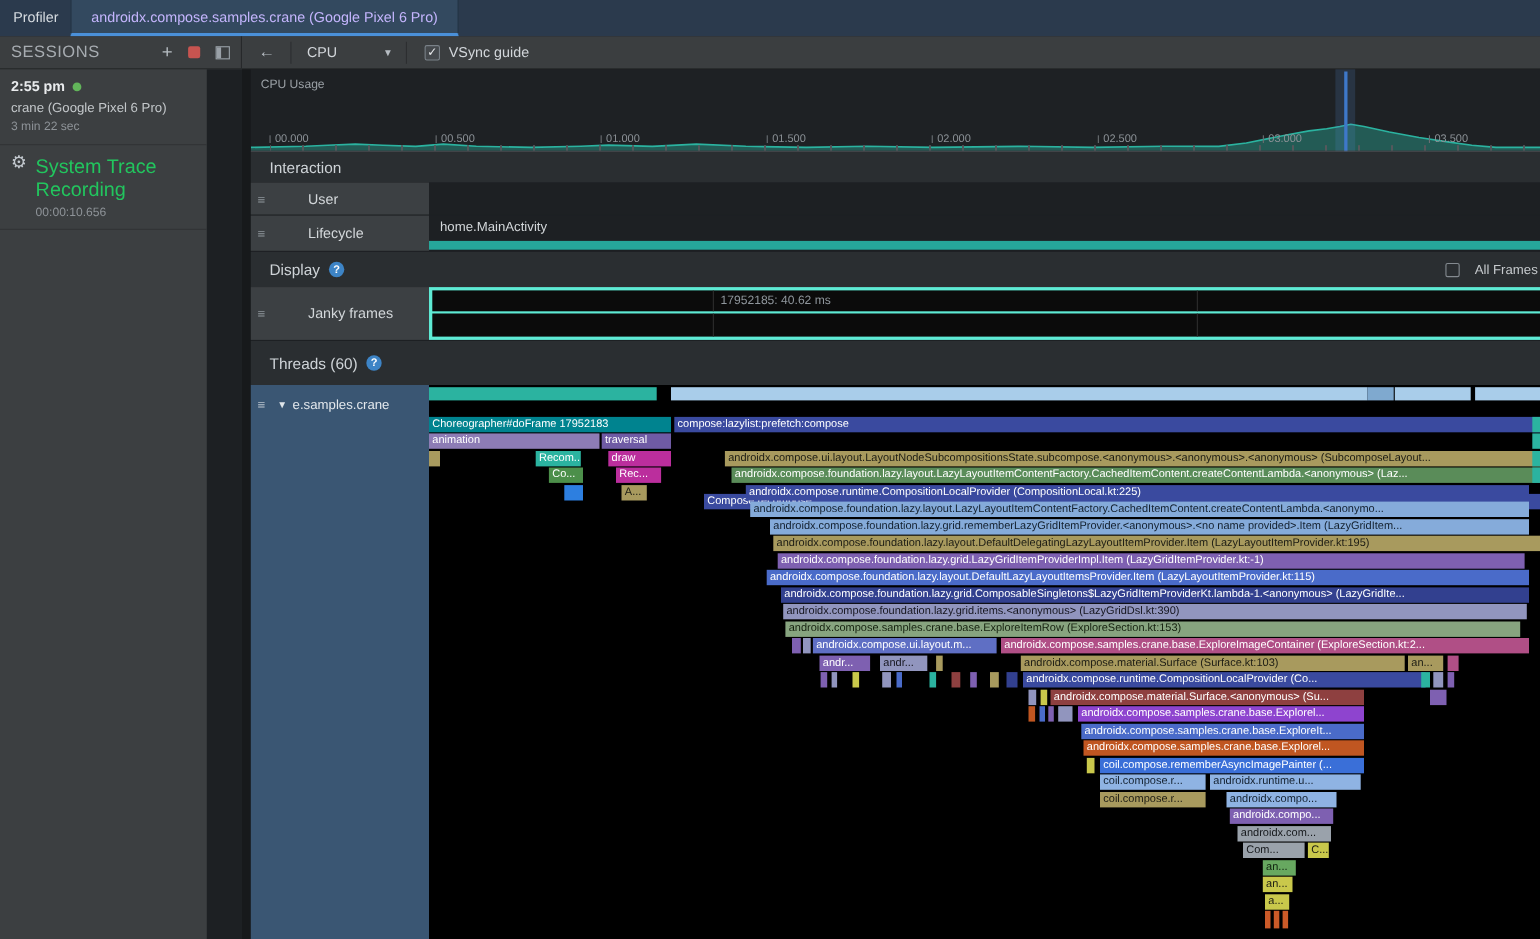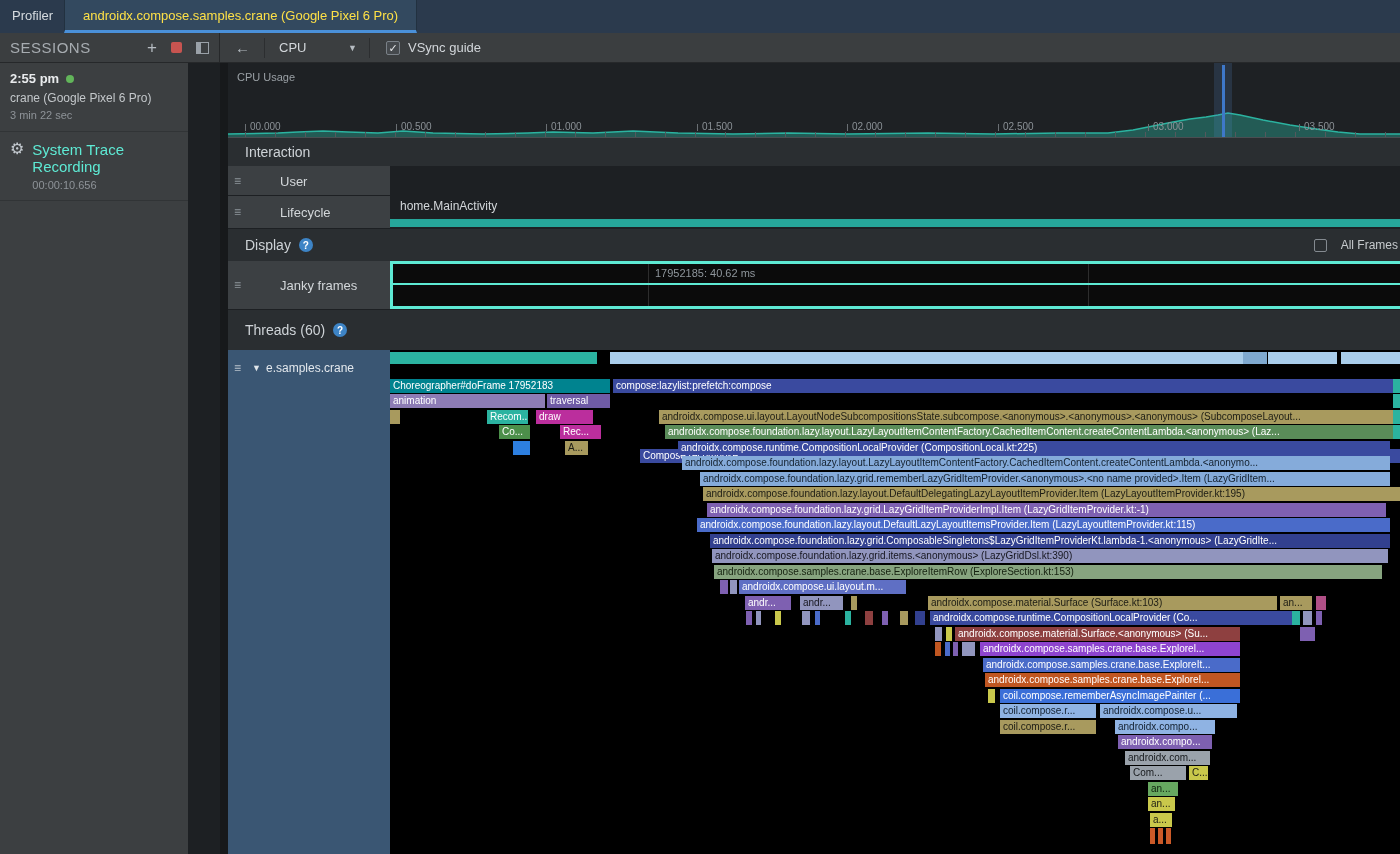--- a/index.html
+++ b/index.html
@@ -4,21 +4,21 @@
 <style>
   * { margin:0; padding:0; box-sizing:border-box; }
   body { background:#141618; font-family:"Liberation Sans", sans-serif; }
   .screen { position:relative; width:1400px; height:854px; background:#1d2023; overflow:hidden; }
 
   
   .topbar { position:absolute; left:0; top:0; width:1400px; height:33px; background:#2b3a4d; }
   .app-title { position:absolute; left:12px; top:8px; color:#d6dbe0; font-size:13px; }
   .tab { position:absolute; left:64px; top:0; height:33px; padding:0 18px; display:flex; align-items:center;
          background:#33495f; border-bottom:3px solid #4a90d9; border-left:1px solid #223140; border-right:1px solid #223140; }
-  .tab span { color:#fde047; font-size:13px; white-space:nowrap; }
+  .tab span { color:#c4b5fd; font-size:13px; white-space:nowrap; }
 
   
   .toolbar { position:absolute; top:33px; left:0; width:1400px; height:30px; background:#3b3e40; border-bottom:1px solid #26282a; }
   .toolbar-left { position:absolute; left:0; top:0; width:220px; height:29px; display:flex; align-items:center; border-right:1px solid #26282a; }
   .sessions-label { color:#a7acb1; font-size:15px; letter-spacing:.5px; margin-left:10px; flex:1; }
   .icon-plus { color:#b6bcc2; font-size:17px; line-height:1; margin-right:14px; }
   .icon-stop { width:11px; height:11px; background:#c75450; border-radius:2px; margin-right:14px; }
   .icon-panel { width:13px; height:12px; border:1px solid #9aa1a8; margin-right:10px; position:relative; }
   .icon-panel::before { content:""; position:absolute; left:0; top:0; bottom:0; width:4px; background:#9aa1a8; }
   .toolbar-main { position:absolute; left:221px; top:0; height:29px; display:flex; align-items:center; }
@@ -33,21 +33,21 @@
   
   .sessions-panel { position:absolute; left:0; top:63px; width:188px; height:791px; background:#3c3f41; }
   .v-sep { position:absolute; left:220px; top:63px; width:8px; height:791px; background:#17191b; }
   .session-card { padding:8px 10px 10px; border-bottom:1px solid #313436; }
   .session-time { color:#e9ebed; font-size:13px; font-weight:bold; }
   .green-dot { display:inline-block; width:8px; height:8px; border-radius:50%; background:#62b55a; margin-left:7px; }
   .session-device { color:#c3c7ca; font-size:12px; margin-top:5px; }
   .session-duration { color:#8e9398; font-size:11px; margin-top:4px; }
   .recording-item { display:flex; align-items:flex-start; padding:9px 8px; border-bottom:1px solid #313436; }
   .gear { color:#c3c9cf; font-size:16px; margin:0 8px 0 2px; line-height:1; }
-  .rec-title { color:#5eead4; font-size:15px; }
+  .rec-title { color:#22c55e; font-size:18px; }
   .rec-time { color:#8e9398; font-size:11px; margin-top:4px; }
 
   
   .main { position:absolute; left:228px; top:63px; width:1172px; height:791px; background:#1d2023; }
 
   .cpu-chart { position:absolute; left:0; top:0; width:1172px; height:75px; background:#1e2124; }
   .cpu-label { position:absolute; left:9px; top:8px; color:#9aa0a5; font-size:11px; z-index:3; }
   #sparkline { position:absolute; left:0; top:0; width:1172px; height:75px; }
   .spike-band { position:absolute; left:986px; top:0; width:18px; height:75px; background:rgba(90,140,210,.18); }
   .spike-line { position:absolute; left:994px; top:2px; width:3px; height:73px; background:#3e78c9; }
@@ -234,41 +234,42 @@
           </div>
       <div class="seg lbl" style="left: 0px; top: 29px; width: 220px; height: 14px; background: rgb(0, 131, 143); color: rgb(255, 255, 255);">Choreographer#doFrame 17952183</div>
           <div class="seg lbl" style="left: 223px; top: 29px; width: 787px; height: 14px; background: rgb(58, 74, 159); color: rgb(255, 255, 255);">compose:lazylist:prefetch:compose</div>
           <div class="seg" style="left: 1003px; top: 29px; width: 7px; height: 14px; background: rgb(43, 179, 160); color: rgb(255, 255, 255);"></div>
           <div class="seg lbl" style="left: 0px; top: 44px; width: 155px; height: 14px; background: rgb(141, 124, 181); color: rgb(255, 255, 255);">animation</div>
           <div class="seg lbl" style="left: 157px; top: 44px; width: 63px; height: 14px; background: rgb(111, 91, 165); color: rgb(255, 255, 255);">traversal</div>
           <div class="seg lbl" style="left: 250px; top: 59px; width: 760px; height: 14px; background: rgb(58, 74, 159); color: rgb(255, 255, 255); margin-top: 40px;">Compose:recompose</div>
           <div class="seg" style="left: 1003px; top: 44px; width: 7px; height: 14px; background: rgb(43, 179, 160); color: rgb(255, 255, 255);"></div>
           <div class="seg" style="left: 0px; top: 60px; width: 10px; height: 14px; background: rgb(168, 154, 94); color: rgb(255, 255, 255);"></div>
           <div class="seg lbl" style="left: 97px; top: 60px; width: 41px; height: 14px; background: rgb(43, 179, 160); color: rgb(255, 255, 255); text-align: right;">Recom...</div>
-          <div class="seg lbl" style="left: 146px; top: 60px; width: 57px; height: 14px; background: rgb(187, 46, 157); color: rgb(255, 255, 255);">draw</div>
+          <div class="seg lbl" style="left: 163px; top: 60px; width: 57px; height: 14px; background: rgb(187, 46, 157); color: rgb(255, 255, 255);">draw</div>
           <div class="seg lbl" style="left: 269px; top: 60px; width: 741px; height: 14px; background: rgb(168, 154, 94); color: rgb(28, 28, 20);">androidx.compose.ui.layout.LayoutNodeSubcompositionsState.subcompose.&lt;anonymous&gt;.&lt;anonymous&gt;.&lt;anonymous&gt; (SubcomposeLayout...</div>
           <div class="seg" style="left: 1003px; top: 60px; width: 7px; height: 14px; background: rgb(43, 179, 160); color: rgb(255, 255, 255);"></div>
           <div class="seg lbl" style="left: 109px; top: 75px; width: 31px; height: 14px; background: rgb(76, 143, 74); color: rgb(255, 255, 255);">Co...</div>
           <div class="seg lbl" style="left: 170px; top: 75px; width: 41px; height: 14px; background: rgb(187, 46, 157); color: rgb(255, 255, 255);">Rec...</div>
           <div class="seg lbl" style="left: 275px; top: 75px; width: 735px; height: 14px; background: rgb(90, 140, 89); color: rgb(255, 255, 255);">androidx.compose.foundation.lazy.layout.LazyLayoutItemContentFactory.CachedItemContent.createContentLambda.&lt;anonymous&gt; (Laz...</div>
           <div class="seg" style="left: 1003px; top: 75px; width: 7px; height: 14px; background: rgb(43, 179, 160); color: rgb(255, 255, 255);"></div>
           <div class="seg" style="left: 123px; top: 91px; width: 17px; height: 14px; background: rgb(45, 127, 224); color: rgb(255, 255, 255);"></div>
           <div class="seg lbl" style="left: 175px; top: 91px; width: 23px; height: 14px; background: rgb(168, 154, 94); color: rgb(28, 28, 20);">A...</div>
           <div class="seg lbl" style="left: 288px; top: 91px; width: 712px; height: 14px; background: rgb(58, 74, 159); color: rgb(255, 255, 255);">androidx.compose.runtime.CompositionLocalProvider (CompositionLocal.kt:225)</div>
           <div class="seg lbl" style="left: 292px; top: 106px; width: 708px; height: 14px; background: rgb(133, 171, 218); color: rgb(19, 32, 46);">androidx.compose.foundation.lazy.layout.LazyLayoutItemContentFactory.CachedItemContent.createContentLambda.&lt;anonymo...</div>
           <div class="seg lbl" style="left: 310px; top: 122px; width: 690px; height: 14px; background: rgb(133, 171, 218); color: rgb(19, 32, 46);">androidx.compose.foundation.lazy.grid.rememberLazyGridItemProvider.&lt;anonymous&gt;.&lt;no name provided&gt;.Item (LazyGridItem...</div>
           <div class="seg lbl" style="left: 313px; top: 137px; width: 760px; height: 14px; background: rgb(168, 154, 94); color: rgb(28, 28, 20);">androidx.compose.foundation.lazy.layout.DefaultDelegatingLazyLayoutItemProvider.Item (LazyLayoutItemProvider.kt:195)</div>
           <div class="seg lbl" style="left: 317px; top: 153px; width: 679px; height: 14px; background: rgb(126, 96, 177); color: rgb(255, 255, 255);">androidx.compose.foundation.lazy.grid.LazyGridItemProviderImpl.Item (LazyGridItemProvider.kt:-1)</div>
           <div class="seg lbl" style="left: 307px; top: 168px; width: 693px; height: 14px; background: rgb(74, 107, 201); color: rgb(255, 255, 255);">androidx.compose.foundation.lazy.layout.DefaultLazyLayoutItemsProvider.Item (LazyLayoutItemProvider.kt:115)</div>
           <div class="seg lbl" style="left: 320px; top: 184px; width: 680px; height: 14px; background: rgb(50, 64, 143); color: rgb(255, 255, 255);">androidx.compose.foundation.lazy.grid.ComposableSingletons$LazyGridItemProviderKt.lambda-1.&lt;anonymous&gt; (LazyGridIte...</div>
           <div class="seg lbl" style="left: 322px; top: 199px; width: 676px; height: 14px; background: rgb(145, 149, 190); color: rgb(22, 22, 31);">androidx.compose.foundation.lazy.grid.items.&lt;anonymous&gt; (LazyGridDsl.kt:390)</div>
           <div class="seg lbl" style="left: 324px; top: 215px; width: 668px; height: 14px; background: rgb(135, 164, 127); color: rgb(21, 33, 15);">androidx.compose.samples.crane.base.ExploreItemRow (ExploreSection.kt:153)</div>
           <div class="seg" style="left: 330px; top: 230px; width: 8px; height: 14px; background: rgb(126, 96, 177); color: rgb(255, 255, 255);"></div>
           <div class="seg" style="left: 340px; top: 230px; width: 7px; height: 14px; background: rgb(145, 149, 190); color: rgb(255, 255, 255);"></div>
           <div class="seg lbl" style="left: 349px; top: 230px; width: 167px; height: 14px; background: rgb(95, 111, 196); color: rgb(255, 255, 255);">androidx.compose.ui.layout.m...</div>
+          <div class="seg lbl" style="left: 520px; top: 230px; width: 480px; height: 14px; background: rgb(176, 79, 134); color: rgb(255, 255, 255);">androidx.compose.samples.crane.base.ExploreImageContainer (ExploreSection.kt:2...</div>
           <div class="seg lbl" style="left: 355px; top: 246px; width: 46px; height: 14px; background: rgb(126, 96, 177); color: rgb(255, 255, 255);">andr...</div>
           <div class="seg lbl" style="left: 410px; top: 246px; width: 43px; height: 14px; background: rgb(145, 149, 190); color: rgb(22, 22, 31);">andr...</div>
           <div class="seg" style="left: 461px; top: 246px; width: 6px; height: 14px; background: rgb(168, 154, 94); color: rgb(255, 255, 255);"></div>
           <div class="seg lbl" style="left: 538px; top: 246px; width: 349px; height: 14px; background: rgb(168, 154, 94); color: rgb(28, 28, 20);">androidx.compose.material.Surface (Surface.kt:103)</div>
           <div class="seg lbl" style="left: 890px; top: 246px; width: 32px; height: 14px; background: rgb(168, 154, 94); color: rgb(28, 28, 20);">an...</div>
           <div class="seg" style="left: 926px; top: 246px; width: 10px; height: 14px; background: rgb(176, 79, 134); color: rgb(255, 255, 255);"></div>
           <div class="seg" style="left: 356px; top: 261px; width: 6px; height: 14px; background: rgb(126, 96, 177); color: rgb(255, 255, 255);"></div>
           <div class="seg" style="left: 366px; top: 261px; width: 5px; height: 14px; background: rgb(145, 149, 190); color: rgb(255, 255, 255);"></div>
           <div class="seg" style="left: 385px; top: 261px; width: 6px; height: 14px; background: rgb(201, 200, 75); color: rgb(255, 255, 255);"></div>
           <div class="seg" style="left: 412px; top: 261px; width: 8px; height: 14px; background: rgb(145, 149, 190); color: rgb(255, 255, 255);"></div>
@@ -289,21 +290,21 @@
           <div class="seg" style="left: 545px; top: 292px; width: 6px; height: 14px; background: rgb(192, 86, 33); color: rgb(255, 255, 255);"></div>
           <div class="seg" style="left: 555px; top: 292px; width: 5px; height: 14px; background: rgb(74, 107, 201); color: rgb(255, 255, 255);"></div>
           <div class="seg" style="left: 563px; top: 292px; width: 5px; height: 14px; background: rgb(126, 96, 177); color: rgb(255, 255, 255);"></div>
           <div class="seg" style="left: 572px; top: 292px; width: 13px; height: 14px; background: rgb(145, 149, 190); color: rgb(255, 255, 255);"></div>
           <div class="seg lbl" style="left: 590px; top: 292px; width: 260px; height: 14px; background: rgb(142, 68, 207); color: rgb(255, 255, 255);">androidx.compose.samples.crane.base.Explorel...</div>
           <div class="seg lbl" style="left: 593px; top: 308px; width: 257px; height: 14px; background: rgb(74, 107, 201); color: rgb(255, 255, 255);">androidx.compose.samples.crane.base.ExploreIt...</div>
           <div class="seg lbl" style="left: 595px; top: 323px; width: 255px; height: 14px; background: rgb(192, 86, 33); color: rgb(255, 255, 255);">androidx.compose.samples.crane.base.Explorel...</div>
           <div class="seg" style="left: 598px; top: 339px; width: 7px; height: 14px; background: rgb(201, 200, 75); color: rgb(255, 255, 255);"></div>
           <div class="seg lbl" style="left: 610px; top: 339px; width: 240px; height: 14px; background: rgb(58, 111, 216); color: rgb(255, 255, 255);">coil.compose.rememberAsyncImagePainter (...</div>
           <div class="seg lbl" style="left: 610px; top: 354px; width: 96px; height: 14px; background: rgb(143, 179, 227); color: rgb(19, 32, 46);">coil.compose.r...</div>
-          <div class="seg lbl" style="left: 710px; top: 354px; width: 137px; height: 14px; background: rgb(143, 179, 227); color: rgb(19, 32, 46);">androidx.compose.u...</div>
+          <div class="seg lbl" style="left: 710px; top: 354px; width: 137px; height: 14px; background: rgb(143, 179, 227); color: rgb(19, 32, 46);">androidx.runtime.u...</div>
           <div class="seg lbl" style="left: 610px; top: 370px; width: 96px; height: 14px; background: rgb(168, 154, 94); color: rgb(28, 28, 20);">coil.compose.r...</div>
           <div class="seg lbl" style="left: 725px; top: 370px; width: 100px; height: 14px; background: rgb(143, 179, 227); color: rgb(19, 32, 46);">androidx.compo...</div>
           <div class="seg lbl" style="left: 728px; top: 385px; width: 94px; height: 14px; background: rgb(126, 96, 177); color: rgb(255, 255, 255);">androidx.compo...</div>
           <div class="seg lbl" style="left: 735px; top: 401px; width: 85px; height: 14px; background: rgb(154, 162, 171); color: rgb(22, 25, 28);">androidx.com...</div>
           <div class="seg lbl" style="left: 740px; top: 416px; width: 56px; height: 14px; background: rgb(154, 162, 171); color: rgb(22, 25, 28);">Com...</div>
           <div class="seg lbl" style="left: 799px; top: 416px; width: 19px; height: 14px; background: rgb(201, 200, 75); color: rgb(28, 28, 20);">C...</div>
           <div class="seg lbl" style="left: 758px; top: 432px; width: 30px; height: 14px; background: rgb(103, 168, 96); color: rgb(16, 35, 15);">an...</div>
           <div class="seg lbl" style="left: 758px; top: 447px; width: 27px; height: 14px; background: rgb(201, 200, 75); color: rgb(28, 28, 20);">an...</div>
           <div class="seg lbl" style="left: 760px; top: 463px; width: 22px; height: 14px; background: rgb(201, 200, 75); color: rgb(28, 28, 20);">a...</div>
           <div class="seg" style="left: 760px; top: 478px; width: 5px; height: 16px; background: rgb(204, 90, 40); color: rgb(255, 255, 255);"></div>

